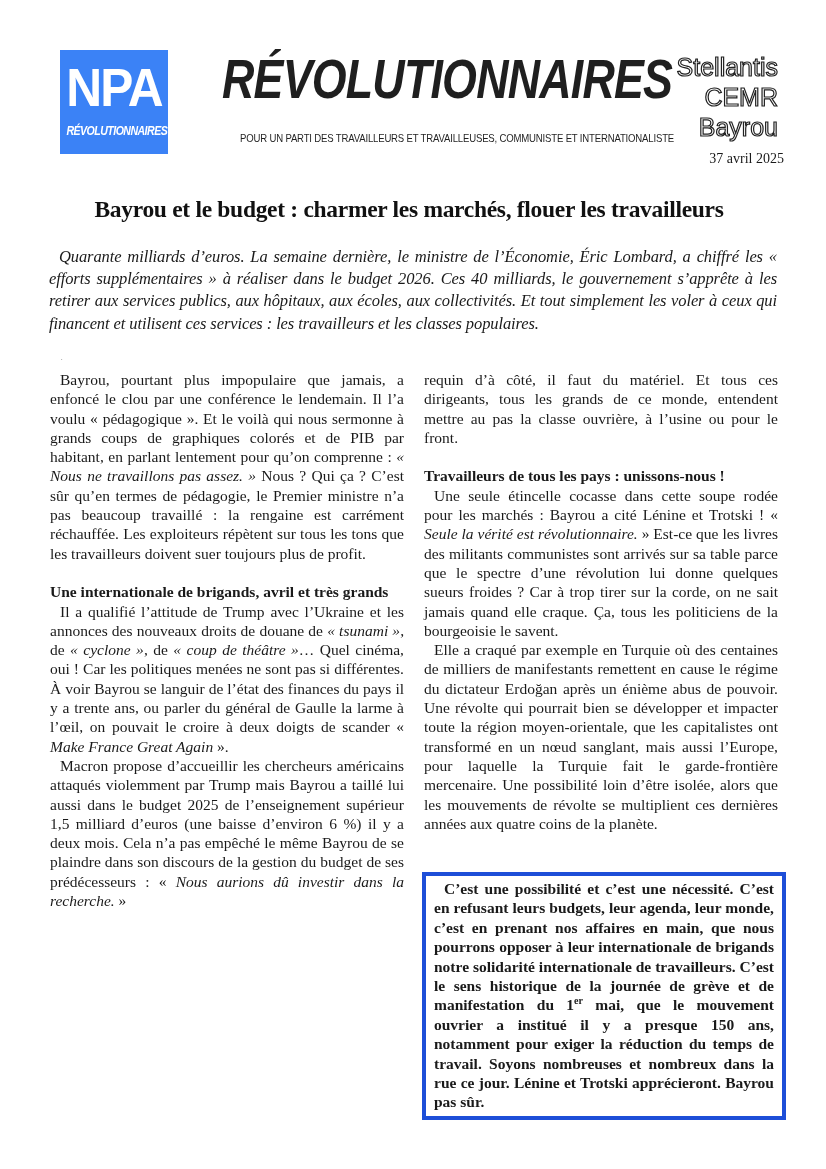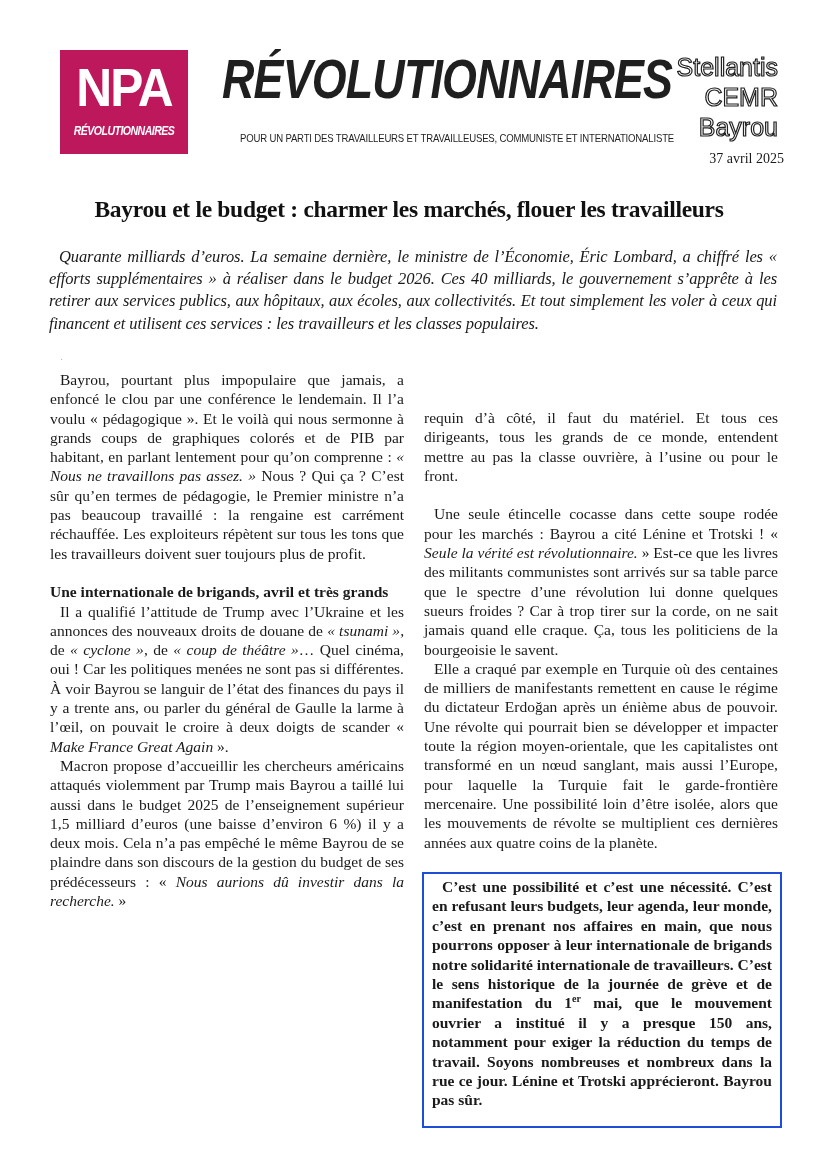--- a/index.html
+++ b/index.html
@@ -1,18 +1,18 @@
 <!DOCTYPE html>
 <html><head>
 <meta charset="utf-8">
 <style>
   html, body { margin: 0; padding: 0; background: #ffffff; }
   body { width: 826px; height: 1169px; position: relative; overflow: hidden; color: #1a1a1a; font-family: "Liberation Serif", serif; }
 
-  .logo-box { position: absolute; left: 60px; top: 50px; width: 128px; height: 104px; background: #be185d; }
+  .logo-box { position: absolute; left: 60px; top: 50px; width: 108px; height: 104px; background: #3b82f6; }
   .logo-npa { position: absolute; left: 0; right: 0; top: 6px; text-align: center; color: #fff; font-family: "Liberation Sans", sans-serif; font-weight: bold; font-size: 54px; letter-spacing: -2px; line-height: 62px; transform: scaleX(0.92); }
   .logo-sub { position: absolute; left: 0; right: 0; top: 74px; text-align: center; color: #fff; font-family: "Liberation Sans", sans-serif; font-weight: bold; font-style: italic; font-size: 12px; letter-spacing: -0.6px; transform: scaleX(0.88); }
 
   .masthead { position: absolute; left: 222px; top: 48px; width: 430px; font-family: "Liberation Sans", sans-serif; font-weight: bold; font-style: italic; font-size: 56px; line-height: 62px; color: #1f1f1f; letter-spacing: -1px; transform-origin: left top; transform: scaleX(0.8); white-space: nowrap; }
   .tagline { position: absolute; left: 240px; top: 132px; font-family: "Liberation Sans", sans-serif; font-size: 11px; color: #1f1f1f; letter-spacing: -0.2px; transform-origin: left top; transform: scaleX(0.87); white-space: nowrap; }
 
   .site { position: absolute; right: 48px; top: 52px; text-align: right; font-family: "Liberation Sans", sans-serif; font-size: 25px; line-height: 30px; color: #fff; -webkit-text-stroke: 1.2px #222; font-weight: normal; }
   .date { position: absolute; right: 42px; top: 151px; font-family: "Liberation Serif", serif; font-size: 14px; color: #1a1a1a; }
 
   .headline { position: absolute; left: 40px; right: 48px; top: 196px; text-align: center; font-family: "Liberation Serif", serif; font-weight: bold; font-size: 23.5px; color: #111; letter-spacing: -0.3px; }
@@ -22,21 +22,21 @@
   .dot { position: absolute; left: 61px; top: 355px; font-size: 6px; color: #666; }
 
   .col { position: absolute; font-size: 15.5px; line-height: 19.3px; text-align: justify; font-family: "Liberation Serif", serif; }
   .col-left { left: 50px; width: 354px; top: 370px; }
   .col-right { left: 424px; width: 354px; top: 370px; }
   .col h2 { font-size: 15.5px; font-weight: bold; margin: 0; line-height: 19.3px; text-align: left; }
   .col p { margin: 0; text-indent: 10px; }
   .col .gap { height: 19.3px; }
   .col em { font-style: italic; }
 
-  .box { position: absolute; left: 422px; top: 872px; width: 340px; padding: 3px 8px 16px 8px; border: 2px solid #1d4ed8; font-family: "Liberation Serif", serif; font-weight: bold; font-size: 15.5px; line-height: 19.4px; text-align: justify; text-indent: 10px; }
+  .box { position: absolute; left: 422px; top: 872px; width: 340px; padding: 3px 8px 4px 8px; border: 4px solid #1d4ed8; font-family: "Liberation Serif", serif; font-weight: bold; font-size: 15.5px; line-height: 19.4px; text-align: justify; text-indent: 10px; }
   .box sup { font-size: 10px; line-height: 0; }
 </style>
 </head>
 <body>
 
 <div class="logo-box">
   <div class="logo-npa">NPA</div>
   <div class="logo-sub">RÉVOLUTIONNAIRES</div>
 </div>
 
@@ -58,19 +58,20 @@
 
 <div class="col col-left">
   <p><span>Bayrou, pourtant plus impopulaire que jamais, a enfoncé le clou par une conférence le lendemain. Il l’a voulu « pédagogique ». Et le voilà qui nous sermonne à grands coups de graphiques colorés et de PIB par habitant, en parlant lentement pour qu’on comprenne : </span><em>« Nous ne travaillons pas assez. »</em><span> Nous ? Qui ça ? C’est sûr qu’en termes de pédagogie, le Premier ministre n’a pas beaucoup travaillé : la rengaine est carrément réchauffée. Les exploiteurs répètent sur tous les tons que les travailleurs doivent suer toujours plus de profit.</span></p>
   <div class="gap"></div>
   <h2>Une internationale de brigands, avril et très grands</h2>
   <p><span>Il a qualifié l’attitude de Trump avec l’Ukraine et les annonces des nouveaux droits de douane de </span><em>« tsunami »</em><span>, de </span><em>« cyclone »</em><span>, de </span><em>« coup de théâtre »</em><span>… Quel cinéma, oui ! Car les politiques menées ne sont pas si différentes. À voir Bayrou se languir de l’état des finances du pays il y a trente ans, ou parler du général de Gaulle la larme à l’œil, on pouvait le croire à deux doigts de scander « </span><em>Make France Great Again</em><span> ».</span></p>
   <p><span>Macron propose d’accueillir les chercheurs américains attaqués violemment par Trump mais Bayrou a taillé lui aussi dans le budget 2025 de l’enseignement supérieur 1,5 milliard d’euros (une baisse d’environ 6 %) il y a deux mois. Cela n’a pas empêché le même Bayrou de se plaindre dans son discours de la gestion du budget de ses prédécesseurs : « </span><em>Nous aurions dû investir dans la recherche.</em><span> »</span></p>
 </div>
 
 <div class="col col-right">
-  <p style="text-indent:0;margin-top:38px;">requin d’à côté, il faut du matériel. Et tous ces dirigeants, tous les grands de ce monde, entendent mettre au pas la classe ouvrière, à l’usine ou pour le front.</p>
+  <p style="text-indent:0;">requin d’à côté, il faut du matériel. Et tous ces dirigeants, tous les grands de ce monde, entendent mettre au pas la classe ouvrière, à l’usine ou pour le front.</p>
   <div class="gap"></div>
+  <h2>Travailleurs de tous les pays : unissons-nous !</h2>
   <p><span>Une seule étincelle cocasse dans cette soupe rodée pour les marchés : Bayrou a cité Lénine et Trotski ! « </span><em>Seule la vérité est révolutionnaire.</em><span> » Est-ce que les livres des militants communistes sont arrivés sur sa table parce que le spectre d’une révolution lui donne quelques sueurs froides ? Car à trop tirer sur la corde, on ne sait jamais quand elle craque. Ça, tous les politiciens de la bourgeoisie le savent.</span></p>
   <p>Elle a craqué par exemple en Turquie où des centaines de milliers de manifestants remettent en cause le régime du dictateur Erdoğan après un énième abus de pouvoir. Une révolte qui pourrait bien se développer et impacter toute la région moyen-orientale, que les capitalistes ont transformé en un nœud sanglant, mais aussi l’Europe, pour laquelle la Turquie fait le garde-frontière mercenaire. Une possibilité loin d’être isolée, alors que les mouvements de révolte se multiplient ces dernières années aux quatre coins de la planète.</p>
 </div>
 
 <div class="box"><span>C’est une possibilité et c’est une nécessité. C’est en refusant leurs budgets, leur agenda, leur monde, c’est en prenant nos affaires en main, que nous pourrons opposer à leur internationale de brigands notre solidarité internationale de travailleurs. C’est le sens historique de la journée de grève et de manifestation du 1</span><sup>er</sup><span> mai, que le mouvement ouvrier a institué il y a presque 150 ans, notamment pour exiger la réduction du temps de travail. Soyons nombreuses et nombreux dans la rue ce jour. Lénine et Trotski apprécieront. Bayrou pas sûr.</span></div>
 
 </body></html>

